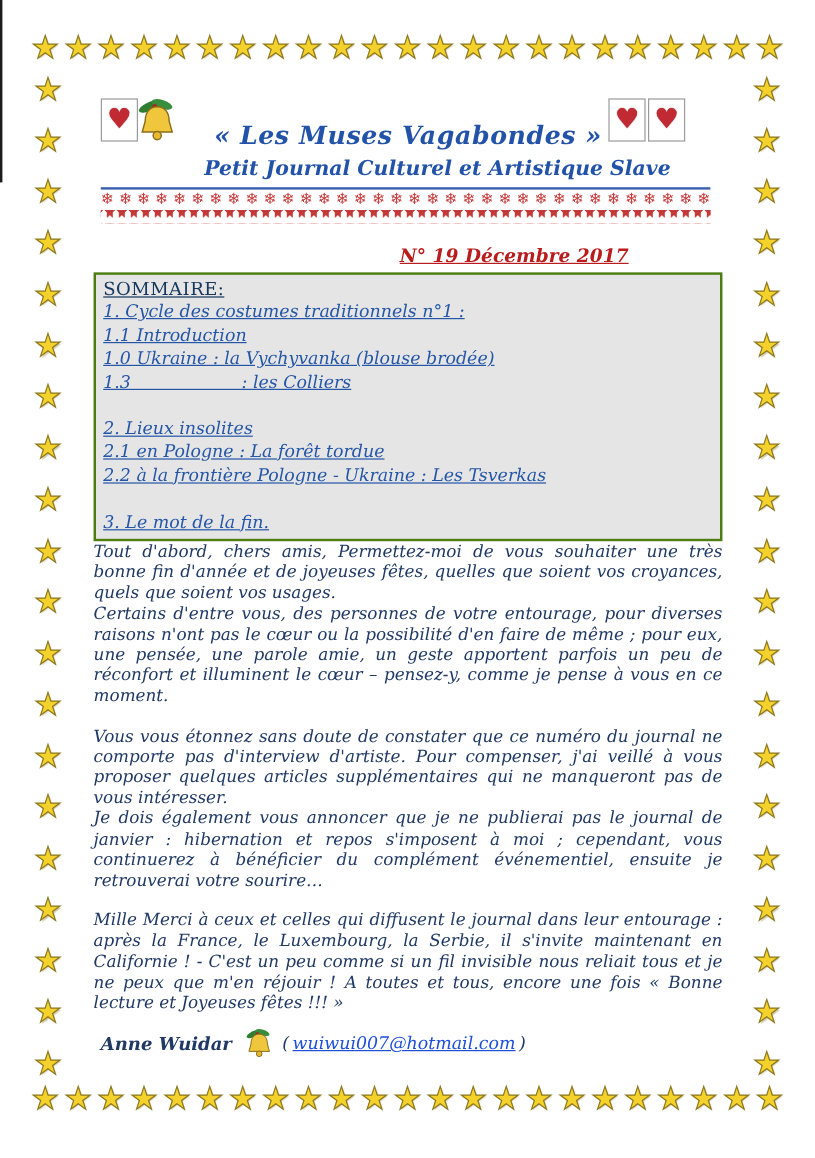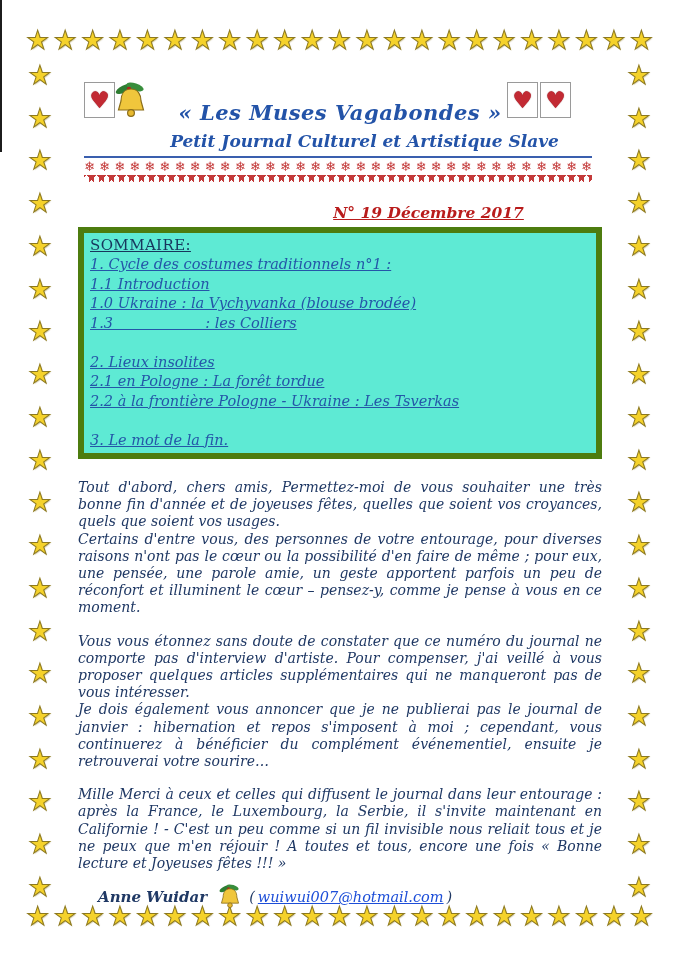--- a/index.html
+++ b/index.html
@@ -62,39 +62,39 @@
 
   .issue {
     position:absolute; top:191px; left:0; width:679px; padding-left:178px; text-align:center;
     font-size:15.5px; font-weight:bold; font-style:italic; color:#b91c1c;margin-top:12px;
   }
   .issue .u { text-decoration:underline; }
 
   
   .content { position:absolute; left:78px; top:227px; width:524px; }
 
-  .toc-box { border:6px solid #4d7c0f; padding:2px 24px 3px 6px; background:#5eead4; }
+  .toc-box { border:2px solid #4d7c0f; padding:2px 24px 3px 6px; background:#e5e5e5; }
   .toc-heading {
     font-size:15px; color:#17365d; text-decoration:underline;
     letter-spacing:0.4px; line-height:20px;
   }
   .toc-item {
     font-size:14.5px; font-style:italic; color:#2456a8;
     line-height:19.5px; min-height:19.5px; white-space:pre-wrap;text-decoration:underline;
   }
 
-  .body-text { margin-top:20px; }
+  .body-text { margin-top:1px; }
   .para {
     font-size:14px; font-style:italic; color:#1f3864;
     line-height:17.2px; text-align:justify;
   }
   .para-gap { height:16px; }
 
   
-  .signature { display:flex; align-items:center; margin-top:10px; margin-left:20px; }
+  .signature { display:flex; align-items:center; margin-top:10px; margin-left:6px; }
   .sig-name { font-size:15px; font-weight:bold; font-style:italic; color:#1f3864; }
   .bell-sm { margin:0 6px 0 10px; }
   .sig-paren { font-size:14.5px; font-style:italic; color:#1f3864; margin-right:3px; }
   .sig-paren.close { margin-left:3px; margin-right:0; }
   .sig-email {
     font-size:14.5px; font-style:italic; color:#1d4ed8;
     text-decoration:underline; cursor:pointer;
   }
 </style>
 </head>

